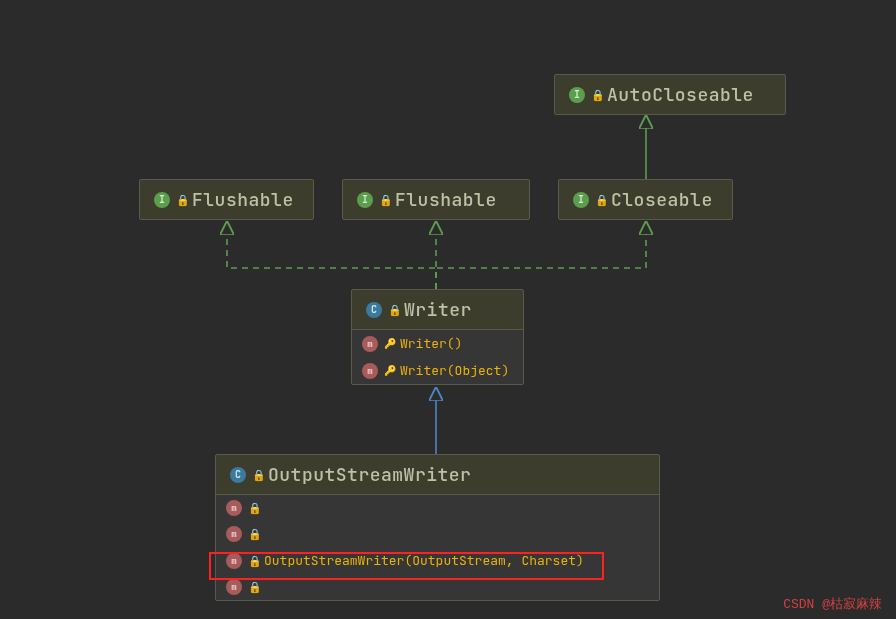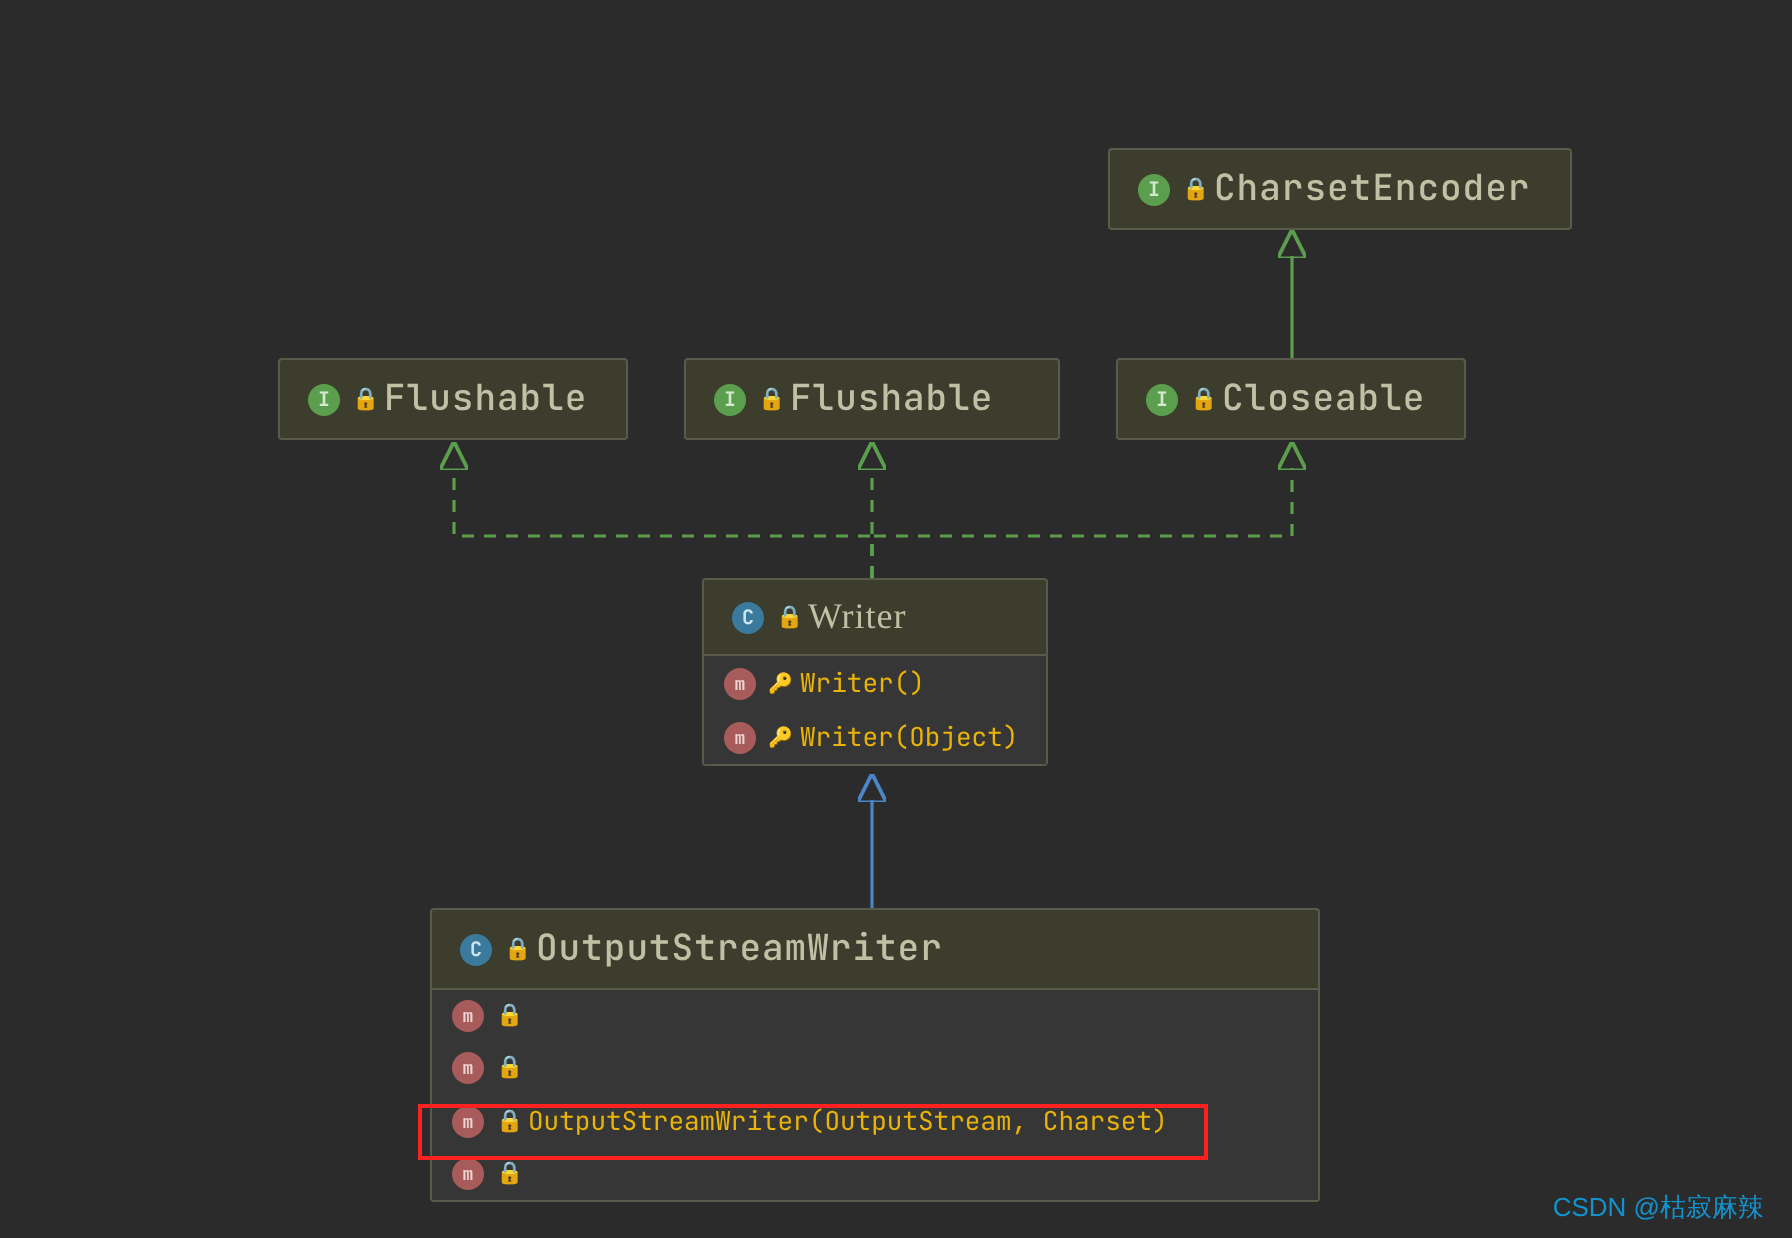--- a/index.html
+++ b/index.html
@@ -34,21 +34,21 @@
       padding: 5px 10px;
       font-size: 13px;
       color: #bbbbbb;
     }
     .title {
       font-size: 18px;
       color: #bfc1a5;
       font-weight: 500;
       letter-spacing: 0.5px;
     }
-    .writer-title { font-size: 18px; font-family: Liberation Serif, serif; }
+    .writer-title { font-size: 18px; }
     .method-text { color: #eab308; }
     .icon-circle {
       width: 16px;
       height: 16px;
       border-radius: 50%;
       display: inline-flex;
       align-items: center;
       justify-content: center;
       font-size: 10px;
       font-weight: bold;
@@ -78,42 +78,42 @@
     }
     .highlight-box {
       position: absolute;
       border: 2px solid #ff2020;
       pointer-events: none;
     }
     .watermark {
       position: absolute;
       bottom: 6px;
       right: 14px;
-      color: #0ea5e9;
+      color: #ef4444;
       font-size: 13px;
-      font-family: Liberation Sans, sans-serif;
+      font-family: Liberation Mono, monospace;
       opacity: 0.85;
     }
     svg.connectors {
       position: absolute;
       top: 0;
       left: 0;
       width: 896px;
       height: 619px;
       pointer-events: none;
     }
   </style>
 </head>
 <body>
 
 <div class="node" style="left:554px; top:74px; width:232px;">
   <div class="node-header">
     <span class="icon-circle icon-i"></span>
     <span class="lock-icon">🔒</span>
-    <span class="title">CharsetEncoder</span>
+    <span class="title">AutoCloseable</span>
   </div>
 </div>
 
 <div class="node" style="left:139px; top:179px; width:175px;">
   <div class="node-header">
     <span class="icon-circle icon-i"></span>
     <span class="lock-icon">🔒</span>
     <span class="title">Flushable</span>
   </div>
 </div>

